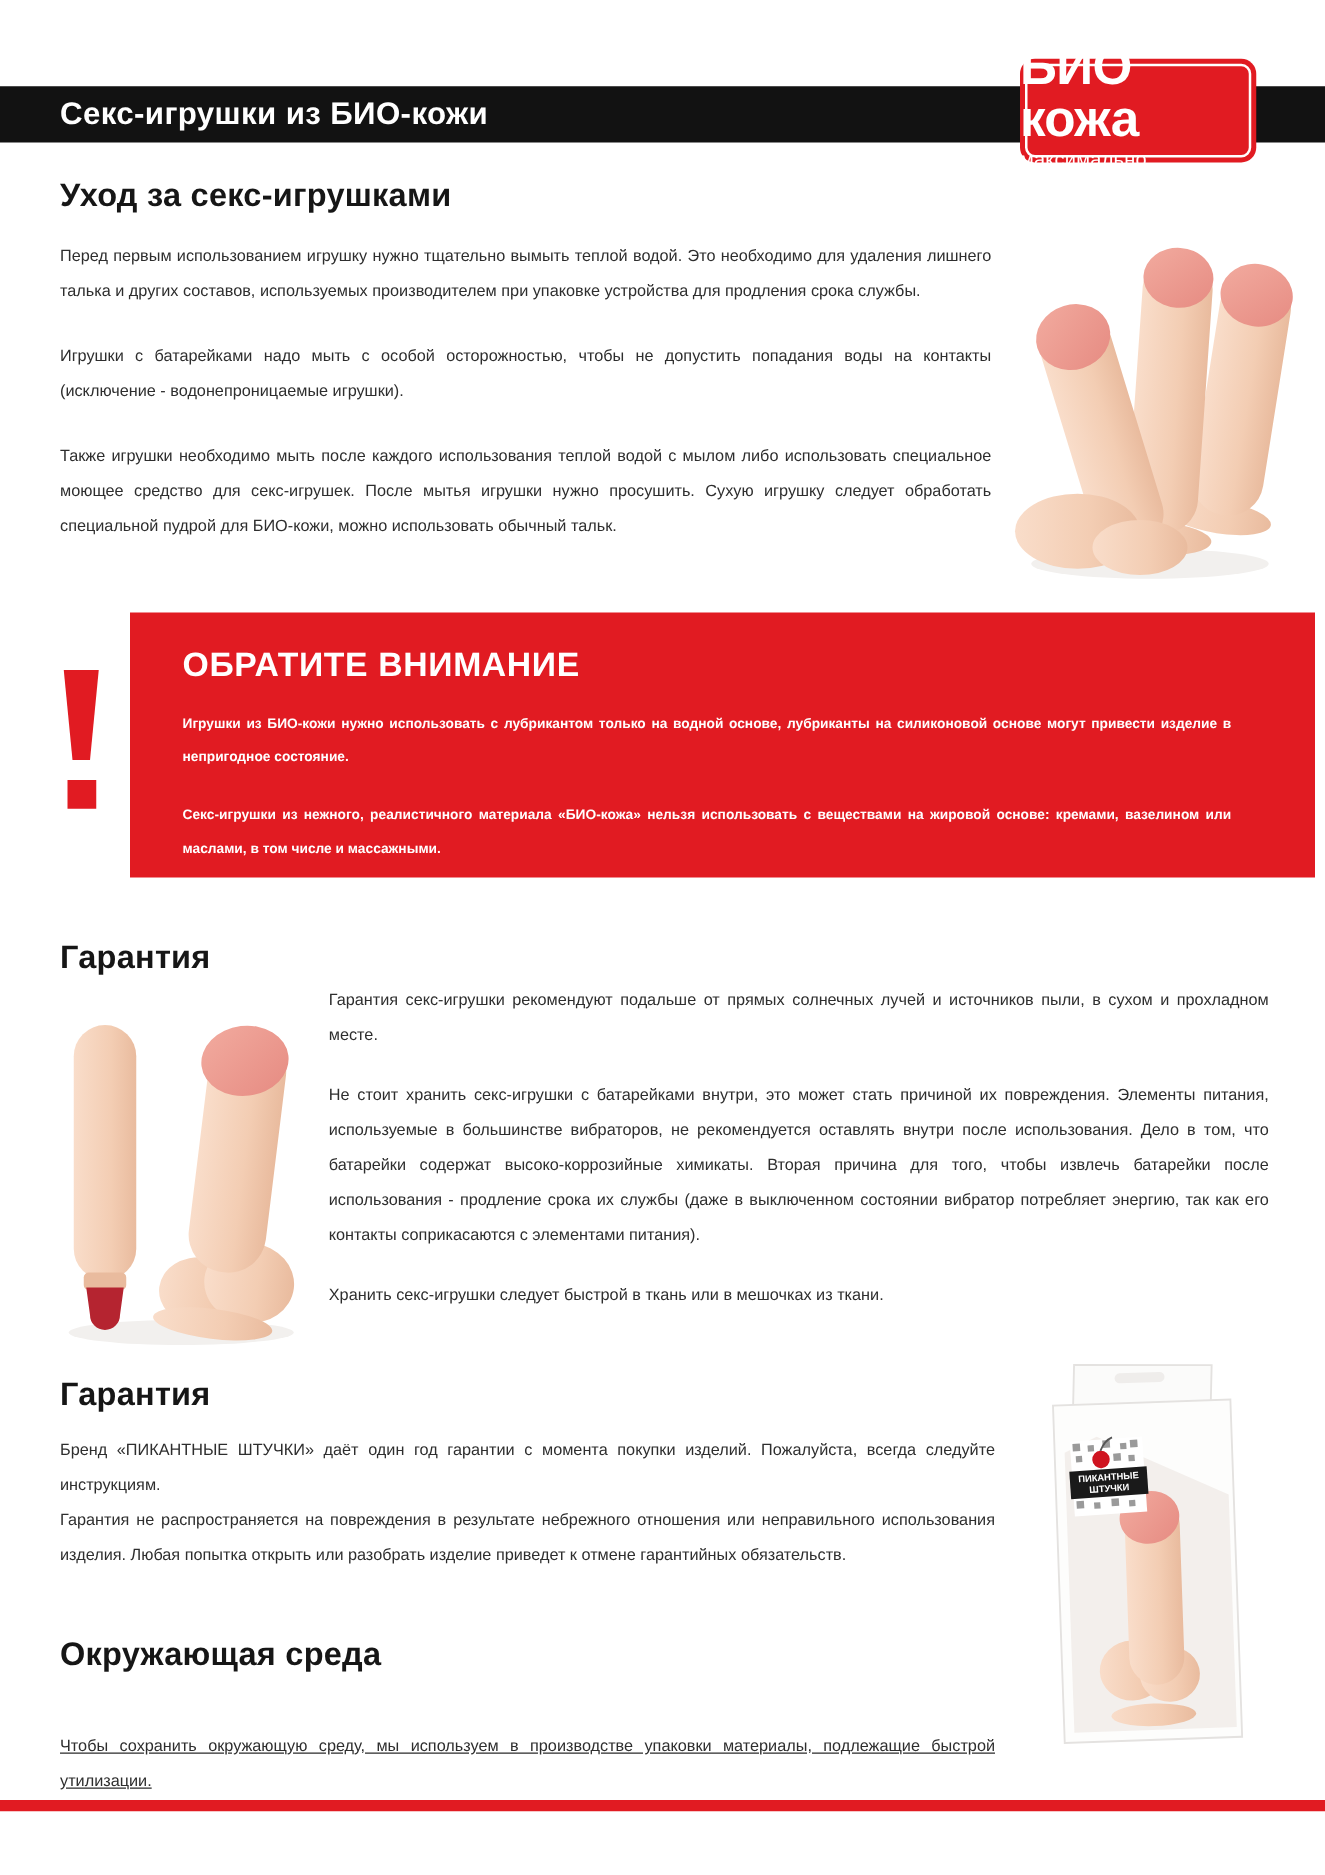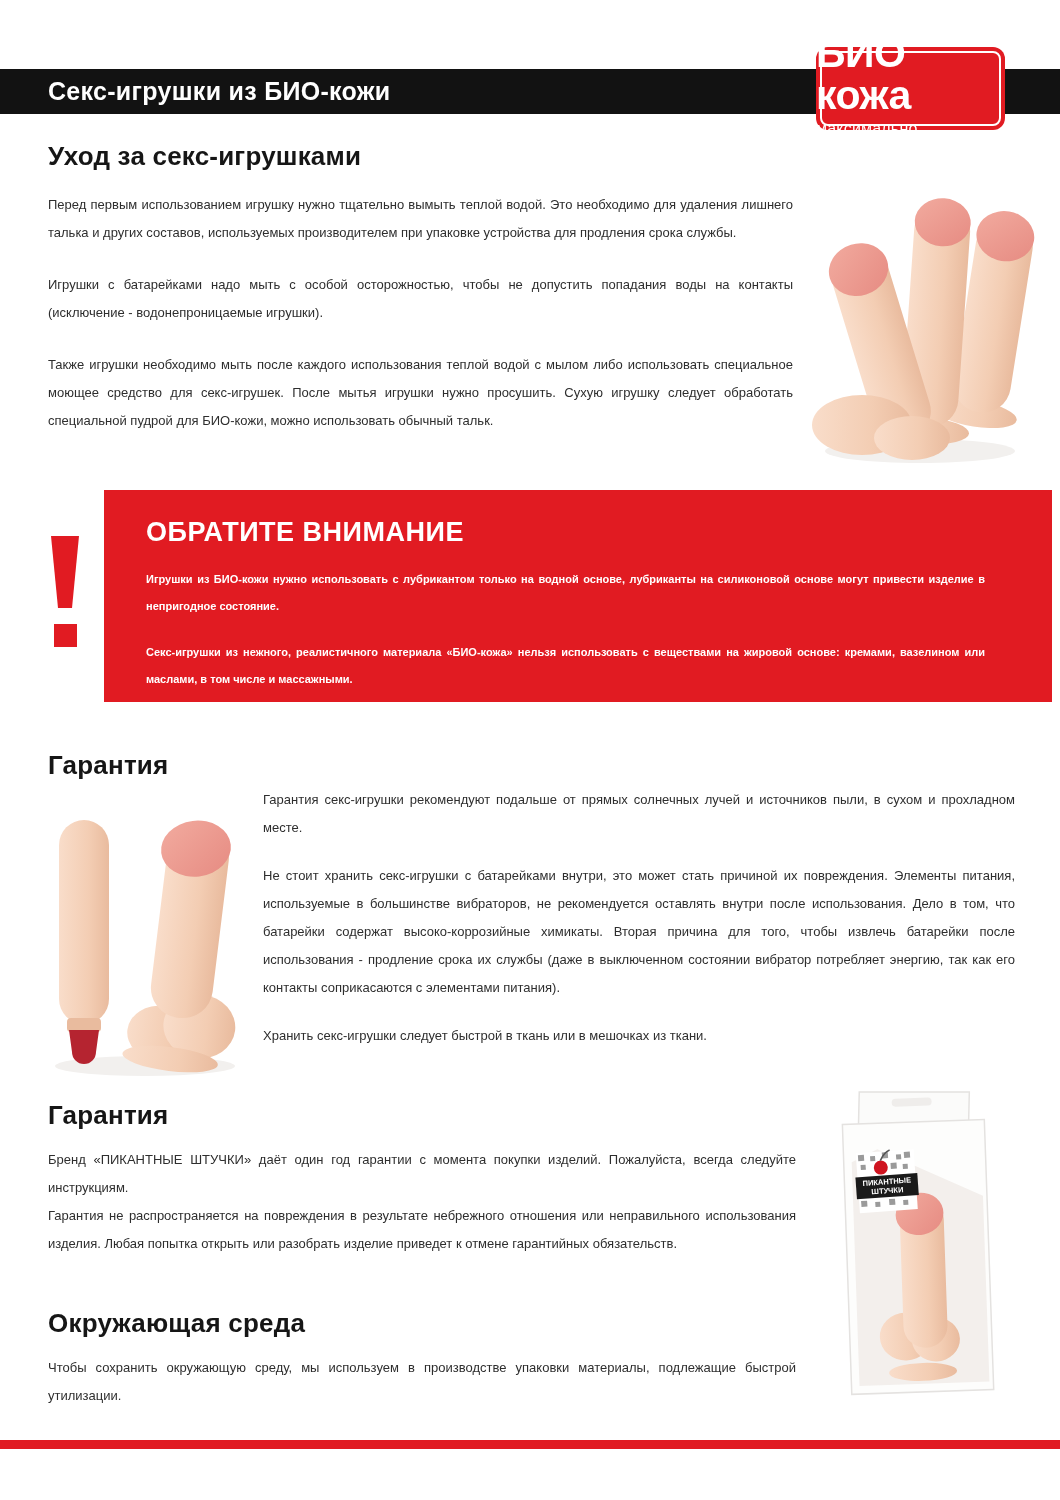--- a/index.html
+++ b/index.html
@@ -37,21 +37,21 @@
     letter-spacing:0.2px;
   }
   .para {
     font-size:13px; line-height:28px; text-align:justify; color:#2e2e2e; margin:0 0 24px 0;
   }
   .care-text { position:absolute; left:48px; top:191px; width:745px; }
   .storage-text { position:absolute; left:263px; top:786px; width:752px; }
   .storage-text .para { margin-bottom:20px; }
   .warranty-text { position:absolute; left:48px; top:1146px; width:748px; }
   .warranty-text .para { margin:0; }
-  .env-text { position:absolute; left:48px; top:1354px; width:748px; }
+  .env-text { position:absolute; left:48px; top:1383px; width:748px;text-decoration:underline; }
 
   
   .attention {
     position:absolute; left:104px; top:490px; width:948px; height:212px;
     background:var(--accent,#e11b22); box-sizing:border-box; padding:27px 67px 0 42px;
   }
   .attention .att-title {
     margin:0 0 18px 0; color:#ffffff; font-size:27px; font-weight:bold; letter-spacing:0.5px;
   }
   .attention .att-para {

